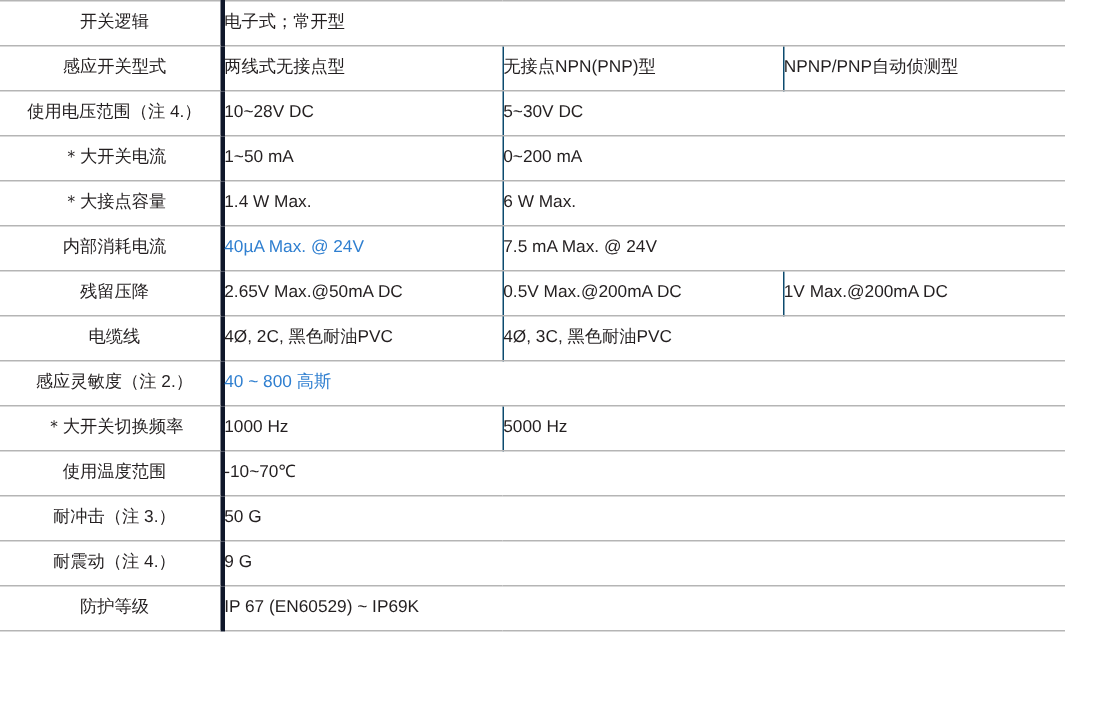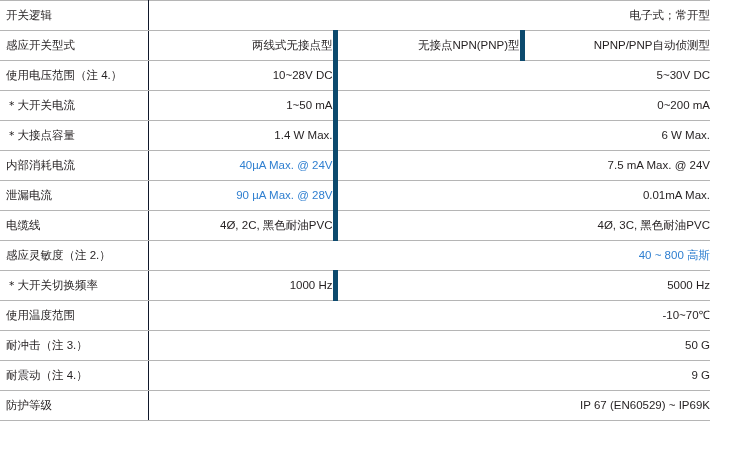--- a/index.html
+++ b/index.html
@@ -22,31 +22,31 @@
   }
   #spec-table td {
     border: 1px solid #b5b5b5;
     border-left: none;
     border-right: none;
     font-size: 11.5px;
     line-height: 1.2;
     padding: 0;
     height: 29px;
     vertical-align: middle;
-    text-align: right;
+    text-align: left;
     white-space: nowrap;
   }
   #spec-table td.label {
-    text-align: left;
+    text-align: center;
     padding-left: 6px;
-    border-right: 1px solid #0f172a;
+    border-right: 3px solid #0f172a;
     width: 148px;
   }
   #spec-table td.sep {
-    border-right: 5px solid #0c4a6e;
+    border-right: 1px solid #0c4a6e;
   }
   #spec-table tr:first-child td {
     border-top: 1px solid #b5b5b5;
   }
   .blue {
     color: #2f7fd0;
   }
   .colgroup-a { width: 148px; }
   .colgroup-b { width: 187px; }
   .colgroup-c { width: 187px; }
@@ -87,23 +87,24 @@
         <td class="label">＊大接点容量</td>
         <td class="sep">1.4 W Max.</td>
         <td colspan="2">6 W Max.</td>
       </tr>
       <tr>
         <td class="label">内部消耗电流</td>
         <td class="sep blue">40µA Max. @ 24V</td>
         <td colspan="2">7.5 mA Max. @ 24V</td>
       </tr>
       <tr>
-        <td class="label">泄漏电流</td>
-        <td class="sep blue">90 µA Max. @ 28V</td>
-        <td colspan="2">0.01mA Max.</td>
+        <td class="label">残留压降</td>
+        <td class="sep">2.65V Max.@50mA DC</td>
+        <td class="sep">0.5V Max.@200mA DC</td>
+        <td>1V Max.@200mA DC</td>
       </tr>
       <tr>
         <td class="label">电缆线</td>
         <td class="sep">4Ø, 2C, 黑色耐油PVC</td>
         <td colspan="2">4Ø, 3C, 黑色耐油PVC</td>
       </tr>
       <tr>
         <td class="label">感应灵敏度（注 2.）</td>
         <td colspan="3" class="blue">40 ~ 800 高斯</td>
       </tr>

